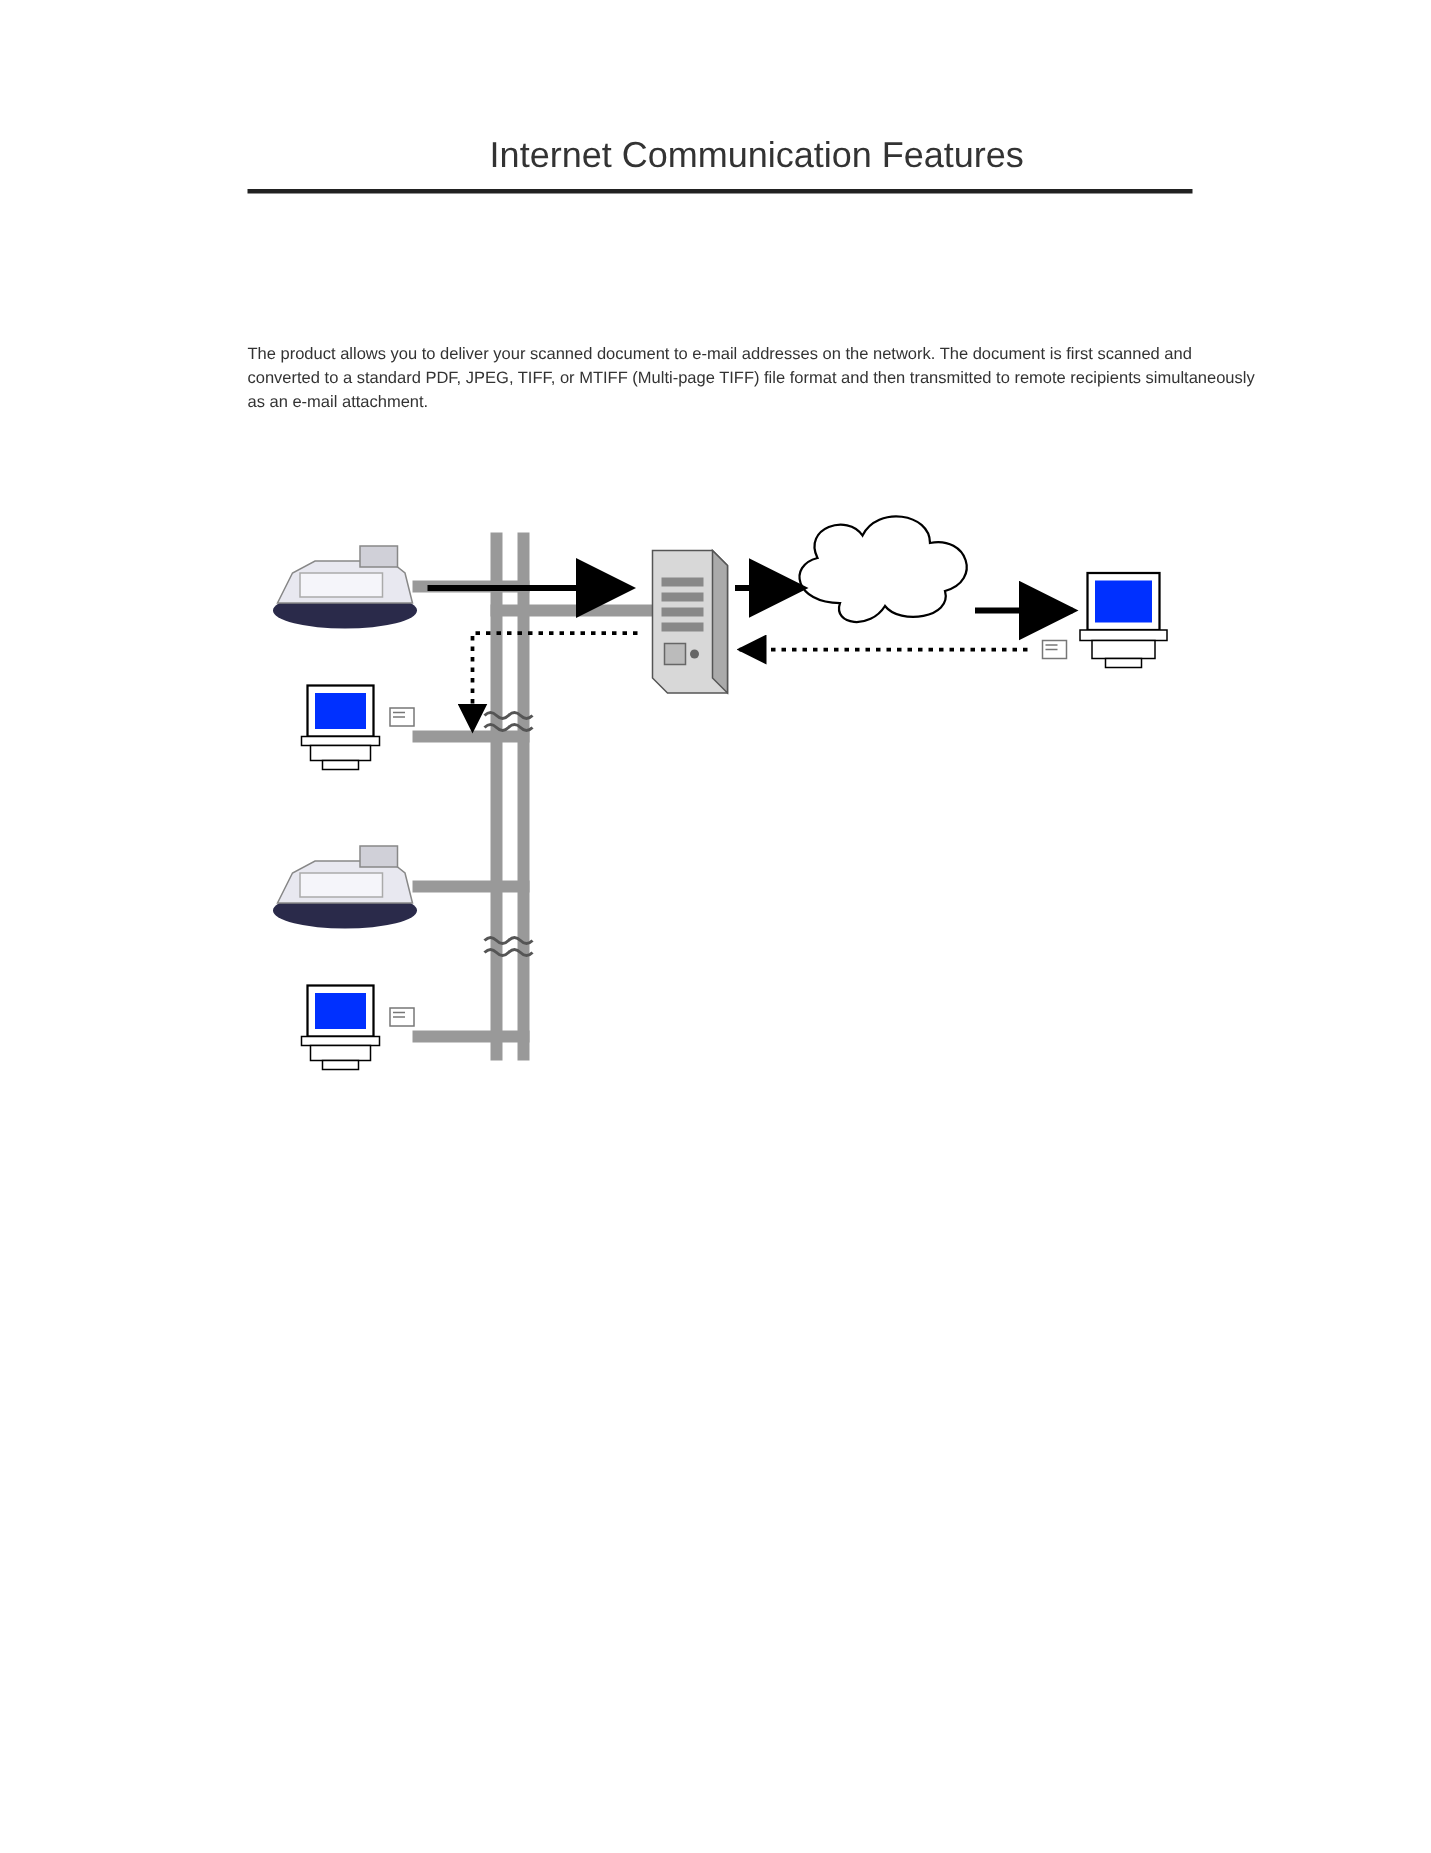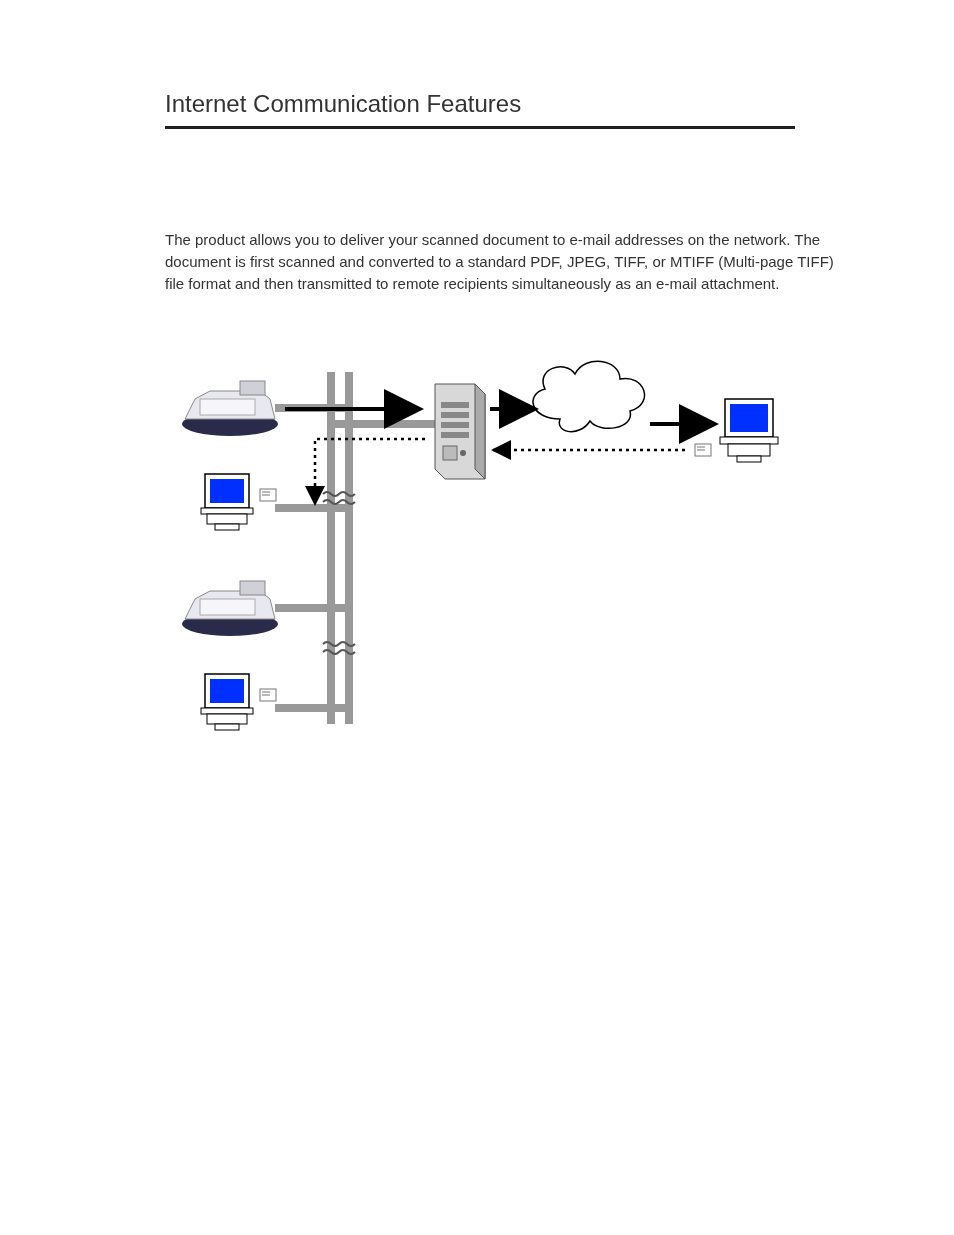--- a/index.html
+++ b/index.html
@@ -12,29 +12,30 @@
   }
   .page {
     padding: 90px 110px 60px 165px;
     box-sizing: border-box;
   }
   h1 {
     font-weight: 400;
     font-size: 24px;
     margin: 0 0 8px 0;
     color: #333;
+    text-align: center;
   }
   .rule {
     border: none;
     border-top: 3px solid #222;
     margin: 0 0 100px 0;
     width: 630px;
   }
   .body-text p {
-    font-size: 15px;
+    font-size: 11px;
     line-height: 1.45;
     margin: 16px 0 22px 0;
     color: #333;
   }
   .diagram {
     margin-top: 50px;
     margin-left: 10px;
   }
 </style>
 </head>

